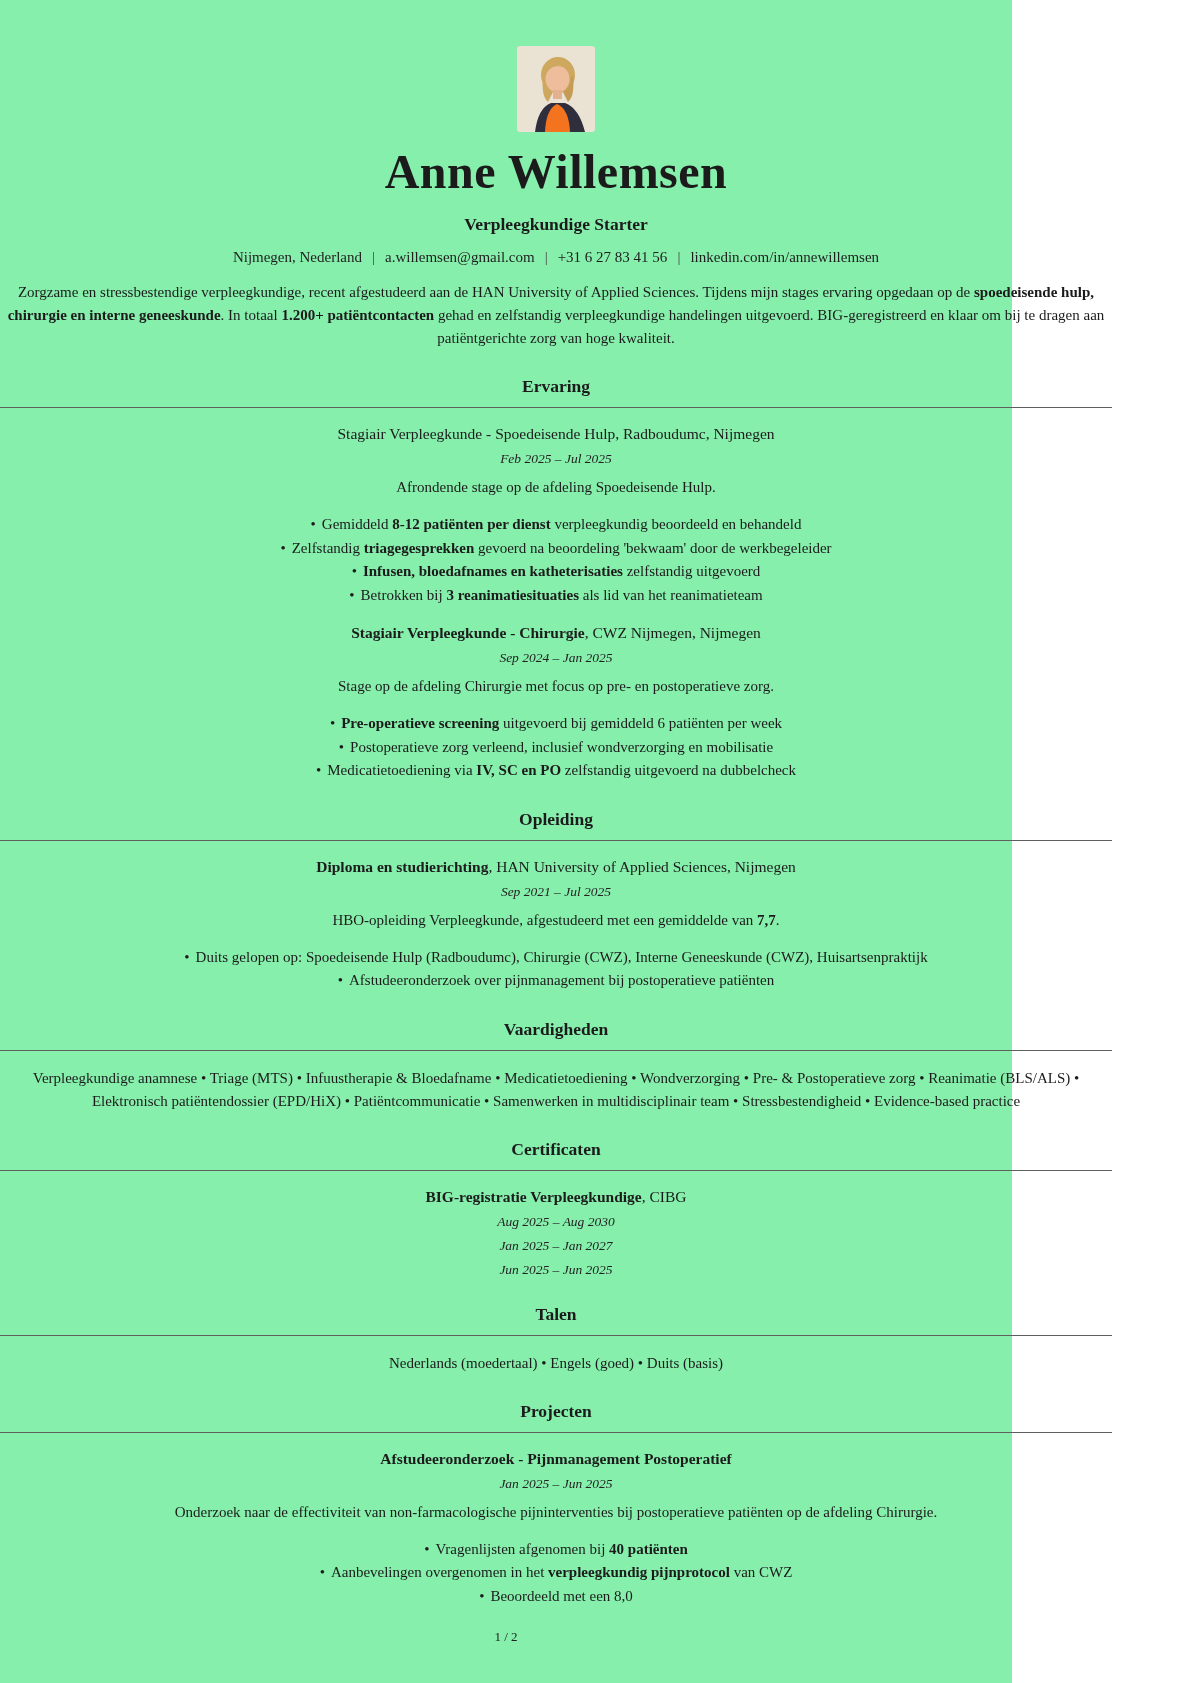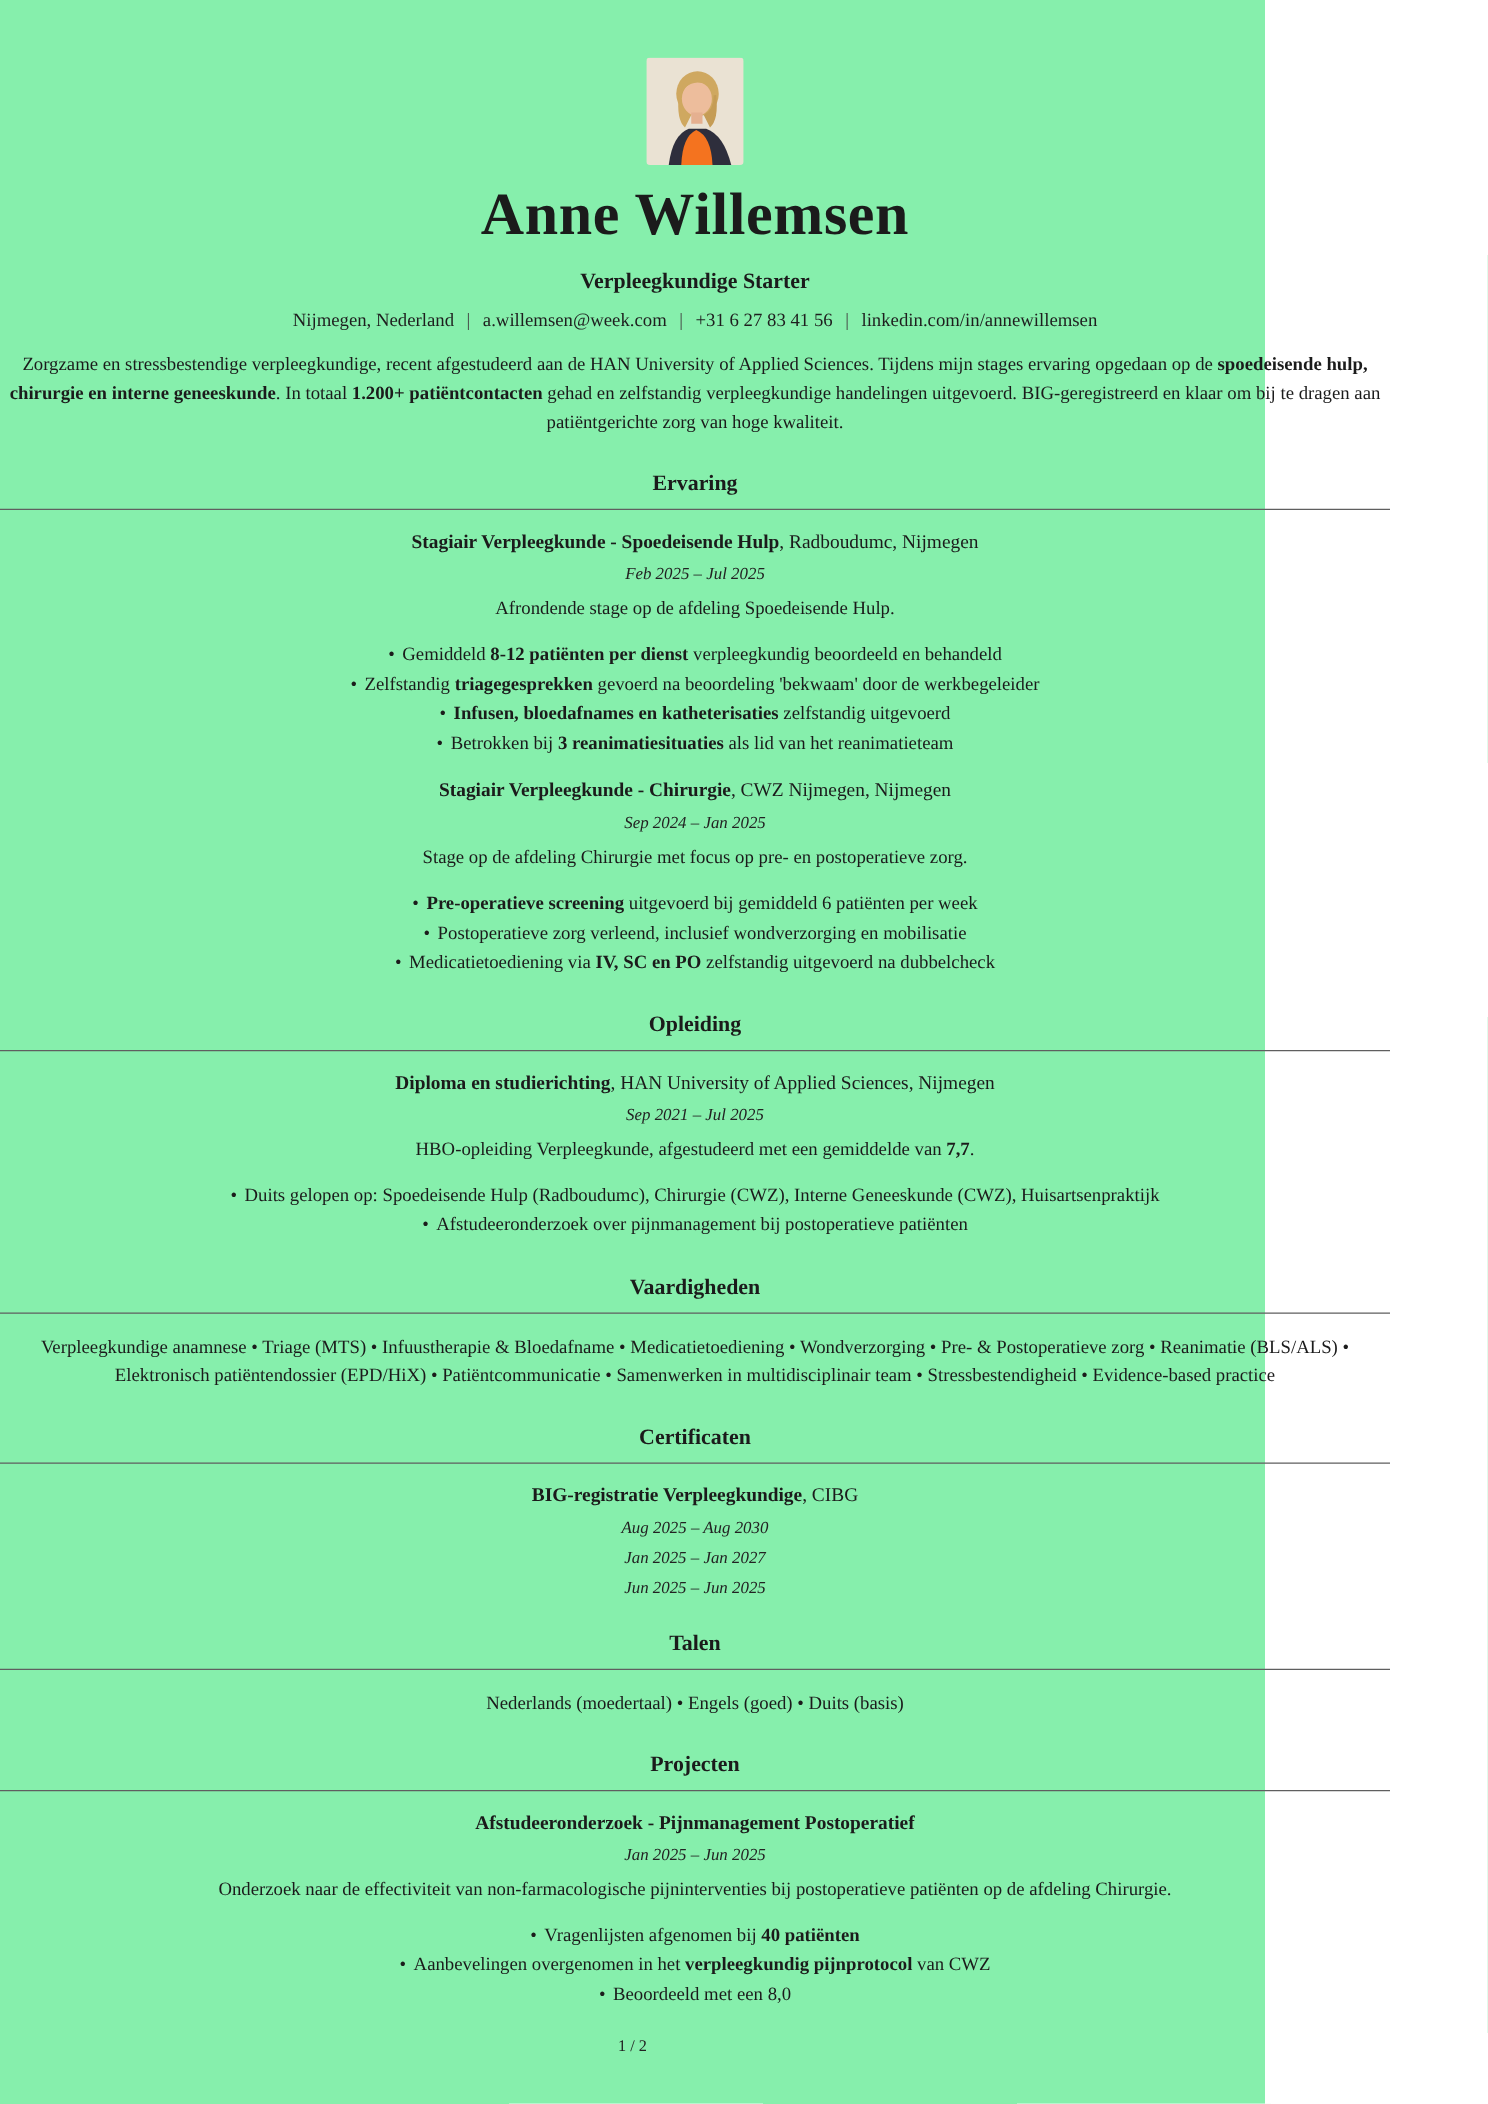--- a/index.html
+++ b/index.html
@@ -59,31 +59,31 @@
         <rect x="36" y="44" width="9" height="9" fill="#e5b090"></rect>
         <path d="M18 86 Q21 62 34 57 L48 57 Q62 62 68 86 Z" fill="#2e2e3c"></path>
         <path d="M28 86 Q29 63 40 58 Q52 63 53 86 Z" fill="#f4731f"></path>
       </svg>
     </span>
 
     <h1 class="name">Anne Willemsen</h1>
     <div class="subtitle">Verpleegkundige Starter</div>
 
     <div class="contact">
-      <span>Nijmegen, Nederland</span><span class="pipe">|</span><span>a.willemsen@week.com</span><span class="pipe">|</span><span>+31 6 27 83 41 56</span><span class="pipe">|</span><span>linkedin.com/in/annewillemsen</span>
+      <span>Nijmegen, Nederland</span><span class="pipe">|</span><span>a.willemsen@gmail.com</span><span class="pipe">|</span><span>+31 6 27 83 41 56</span><span class="pipe">|</span><span>linkedin.com/in/annewillemsen</span>
     </div>
 
     <p class="summary"><span>Zorgzame en stressbestendige verpleegkundige, recent afgestudeerd aan de HAN University of Applied Sciences. Tijdens mijn stages ervaring opgedaan op de </span><span style="font-weight: 700;">spoedeisende hulp, chirurgie en interne geneeskunde</span><span>. In totaal </span><span style="font-weight: 700;">1.200+ patiëntcontacten</span><span> gehad en zelfstandig verpleegkundige handelingen uitgevoerd. BIG-geregistreerd en klaar om bij te dragen aan patiëntgerichte zorg van hoge kwaliteit.</span></p>
 
     <section>
       <h2 class="section-heading">Ervaring</h2>
       <hr class="rule">
 
       <div class="entry">
-        <div class="entry-title"><span style="font-weight: 700;">Stagiair Verpleegkunde - Spoedeisende Hulp</span><span>, Radboudumc, Nijmegen</span></div>
+        <div class="entry-title"><span style="font-weight: 400;">Stagiair Verpleegkunde - Spoedeisende Hulp</span><span>, Radboudumc, Nijmegen</span></div>
         <div class="entry-date">Feb 2025 – Jul 2025</div>
         <div class="entry-desc">Afrondende stage op de afdeling Spoedeisende Hulp.</div>
         <ul class="bullets">
           <li><span class="dot">•</span><span><span>Gemiddeld </span><span style="font-weight: 700;">8-12 patiënten per dienst</span><span> verpleegkundig beoordeeld en behandeld</span></span></li>
           <li><span class="dot">•</span><span><span>Zelfstandig </span><span style="font-weight: 700;">triagegesprekken</span><span> gevoerd na beoordeling 'bekwaam' door de werkbegeleider</span></span></li>
           <li><span class="dot">•</span><span><span style="font-weight: 700;">Infusen, bloedafnames en katheterisaties</span><span> zelfstandig uitgevoerd</span></span></li>
           <li><span class="dot">•</span><span><span>Betrokken bij </span><span style="font-weight: 700;">3 reanimatiesituaties</span><span> als lid van het reanimatieteam</span></span></li>
         </ul>
       </div>
 

